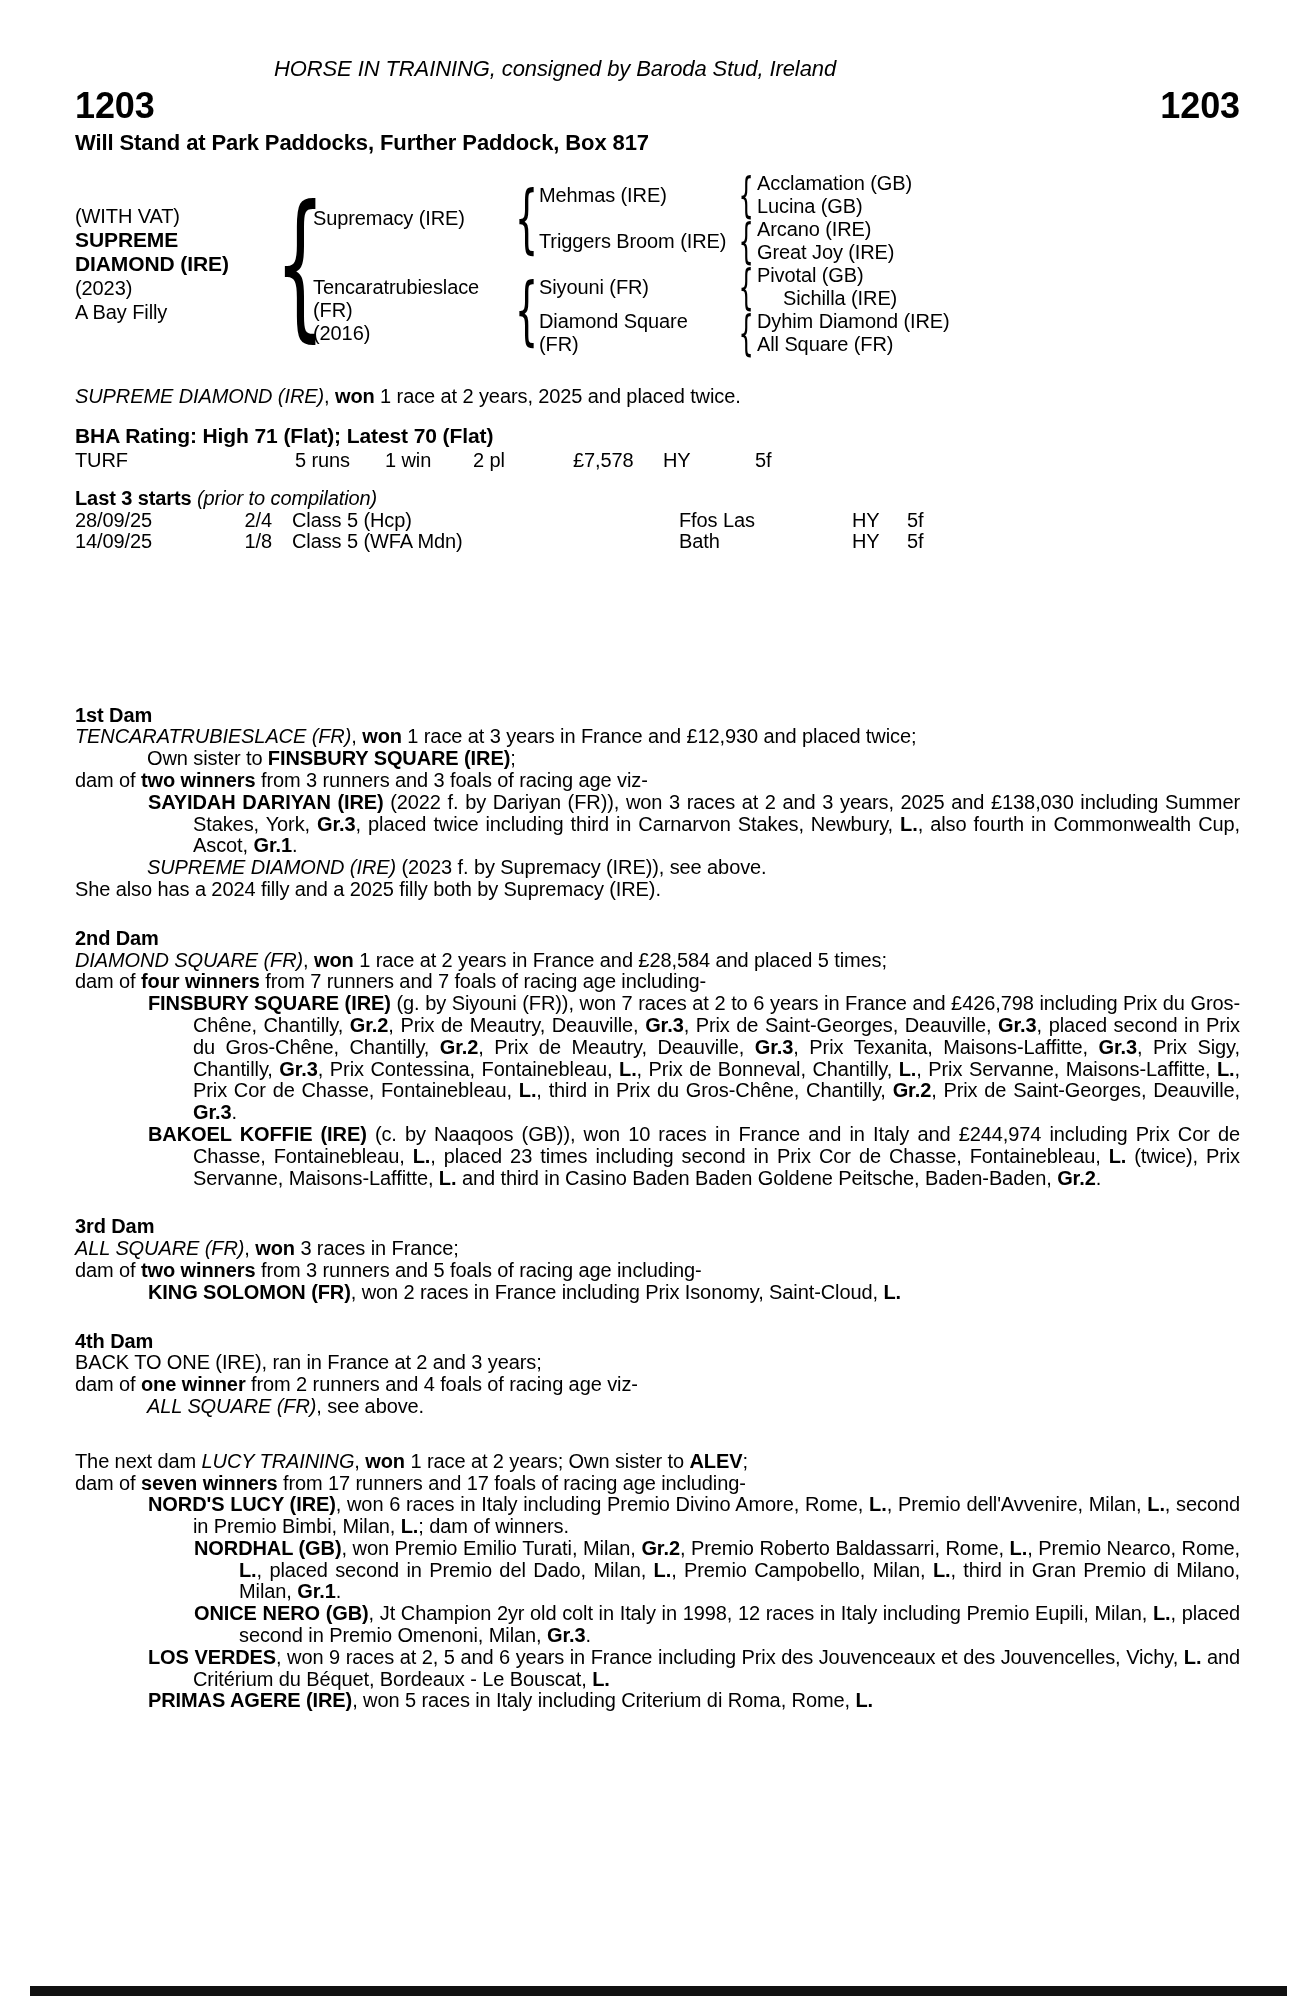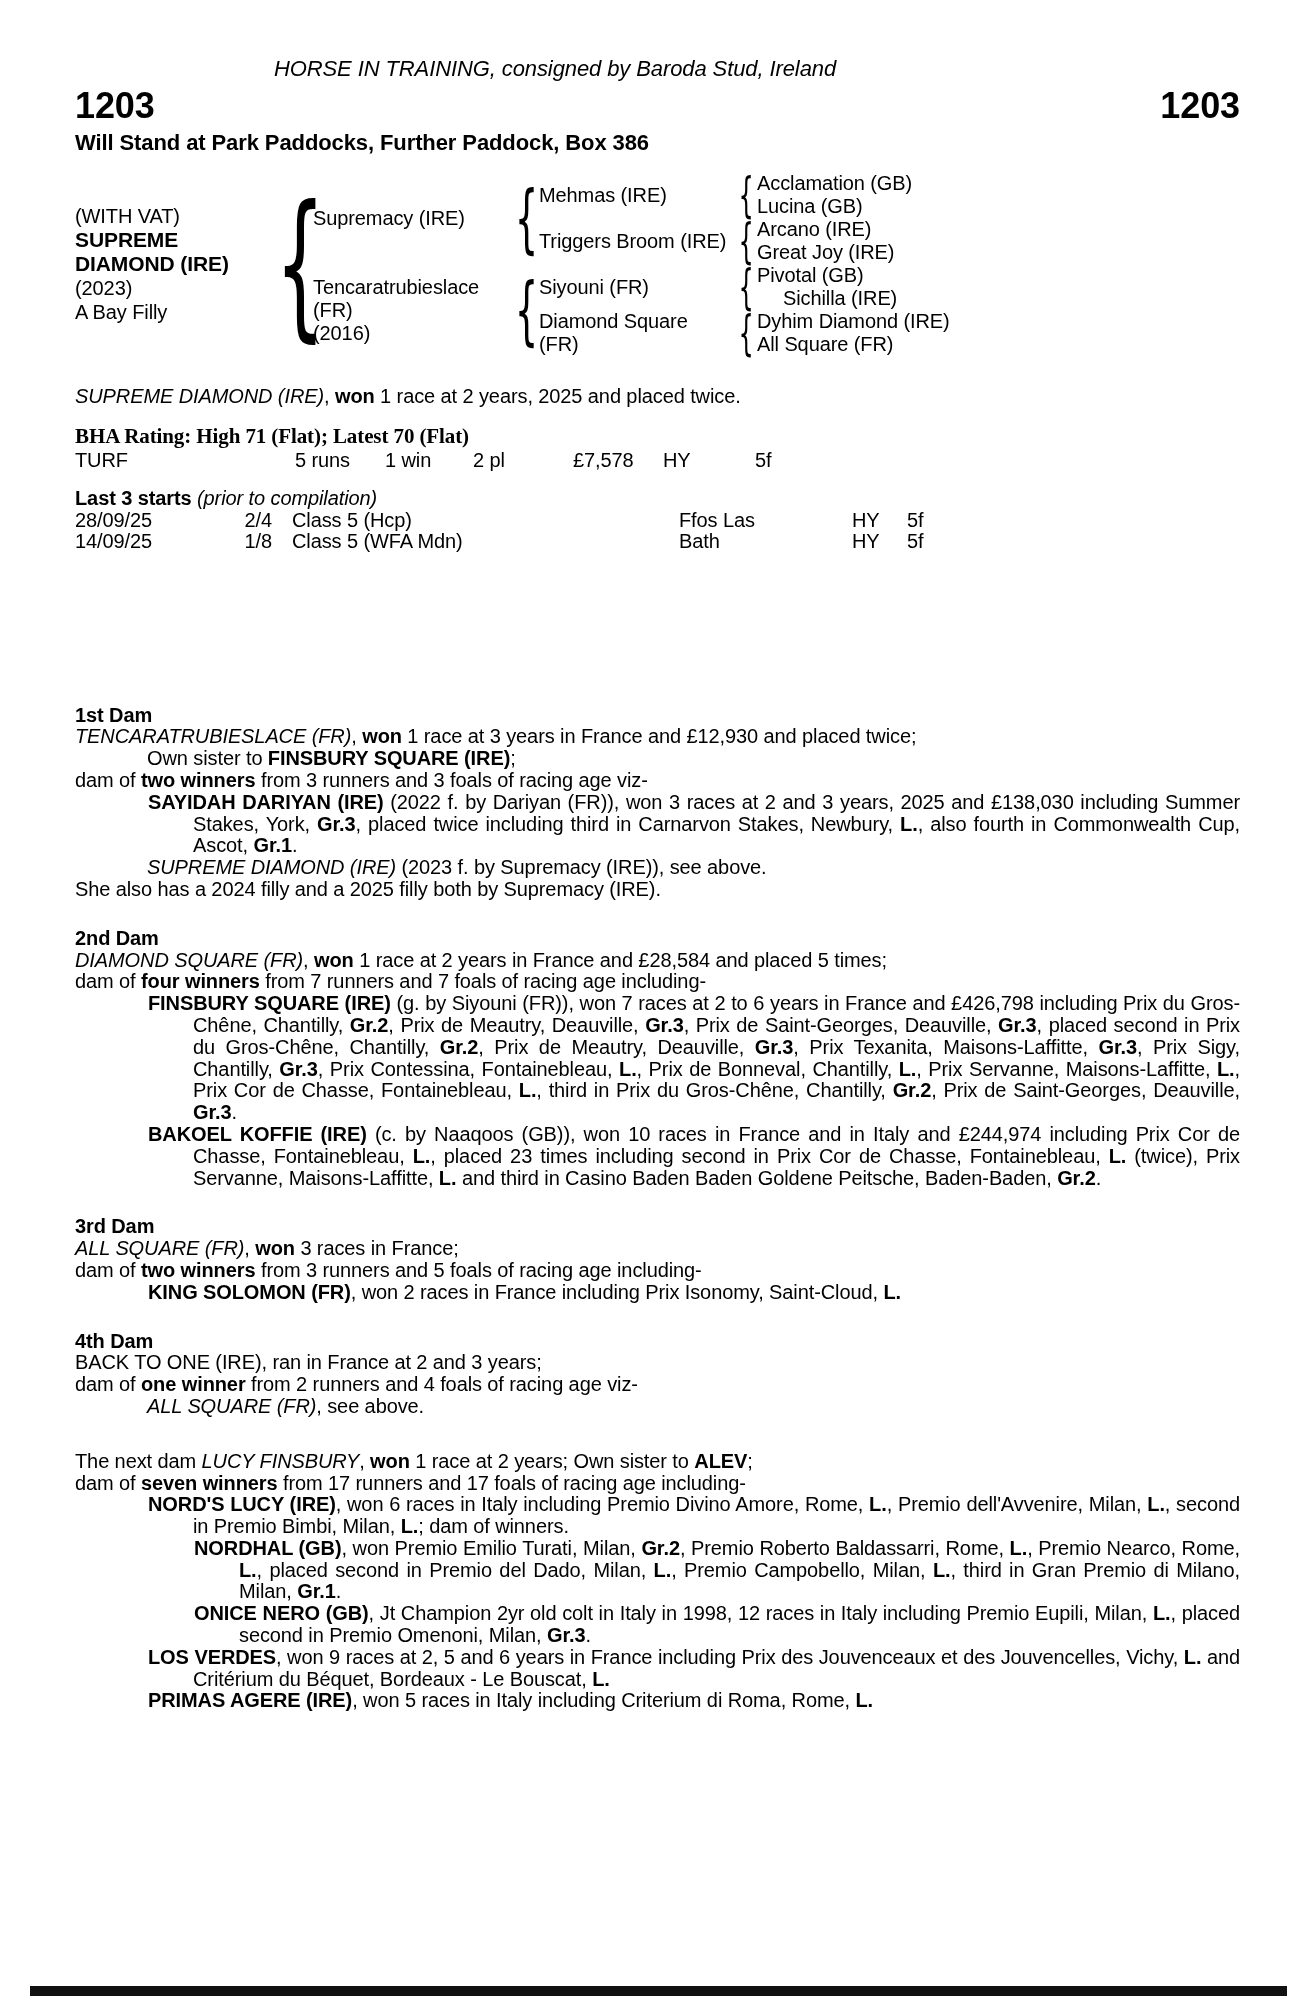--- a/index.html
+++ b/index.html
@@ -31,21 +31,21 @@
   .leaf7{grid-column:7;grid-row:7;}.leaf8{grid-column:7;grid-row:8;}
   .brc{display:flex;align-items:center;justify-content:center;line-height:1;overflow:visible;}
   .brc span{display:block;transform:scaleX(.5);font-weight:normal;font-family:"DejaVu Sans",sans-serif;}
   .brc.b1{grid-column:2;grid-row:1/9;}  .brc.b1 span{font-size:158px;}
   .brc.b2x{grid-column:4;grid-row:1/5;} .brc.b2y{grid-column:4;grid-row:5/9;} .brc.b2x span,.brc.b2y span{font-size:74px;}
   .brc.b3a{grid-column:6;grid-row:1/3;} .brc.b3b{grid-column:6;grid-row:3/5;}
   .brc.b3c{grid-column:6;grid-row:5/7;} .brc.b3d{grid-column:6;grid-row:7/9;}
   .brc.b3a span,.brc.b3b span,.brc.b3c span,.brc.b3d span{font-size:48px;}
   
   .race-summary{margin-top:30px;font-size:20px;line-height:22px;}
-  .bha{margin-top:16px;font-weight:bold;font-size:21px;line-height:24px;font-family:Liberation Serif, serif;}
+  .bha{margin-top:16px;font-weight:bold;font-size:21px;line-height:24px;}
   .turf-row{display:flex;font-size:20px;line-height:24px;}
   .turf-row .c1{width:220px;}.turf-row .c2{width:90px;}.turf-row .c3{width:88px;}
   .turf-row .c4{width:100px;}.turf-row .c5{width:90px;}.turf-row .c6{width:92px;}
   .starts-head{margin-top:16px;font-size:20px;line-height:22px;}
   .start-row{display:flex;font-size:20px;line-height:21.5px;}
   .start-row .d{width:107px;}.start-row .p{width:46px;text-align:right;margin-left:44px;}
   .start-row .r{width:387px;padding-left:20px;box-sizing:content-box;}
   .start-row .co{width:173px;}.start-row .g{width:55px;}
   
   .para{font-size:20px;line-height:21.8px;text-align:justify;}
@@ -65,21 +65,21 @@
 
 <div class="page">
 
   <div class="title-line">HORSE IN TRAINING, consigned by Baroda Stud, Ireland</div>
 
   <div class="lot-row">
     <div class="lot-num">1203</div>
     <div class="lot-num">1203</div>
   </div>
 
-  <div class="stand-line">Will Stand at Park Paddocks, Further Paddock, Box 386</div>
+  <div class="stand-line">Will Stand at Park Paddocks, Further Paddock, Box 817</div>
 
   <div class="ped">
     <div class="cell subject">
       <div>(WITH VAT)</div>
       <div class="bold">SUPREME</div>
       <div class="bold">DIAMOND (IRE)</div>
       <div>(2023)</div>
       <div>A Bay Filly</div>
     </div>
 
@@ -186,21 +186,21 @@
   <div class="para" data-ind="1h"><span class="s-b">FINSBURY SQUARE (IRE)</span><span> (g. by Siyouni (FR)), won 7 races at 2 to 6 years in France and £426,798 including Prix du Gros-Chêne, Chantilly, </span><span class="s-b">Gr.2</span><span>, Prix de Meautry, Deauville, </span><span class="s-b">Gr.3</span><span>, Prix de Saint-Georges, Deauville, </span><span class="s-b">Gr.3</span><span>, placed second in Prix du Gros-Chêne, Chantilly, </span><span class="s-b">Gr.2</span><span>, Prix de Meautry, Deauville, </span><span class="s-b">Gr.3</span><span>, Prix Texanita, Maisons-Laffitte, </span><span class="s-b">Gr.3</span><span>, Prix Sigy, Chantilly, </span><span class="s-b">Gr.3</span><span>, Prix Contessina, Fontainebleau, </span><span class="s-b">L.</span><span>, Prix de Bonneval, Chantilly, </span><span class="s-b">L.</span><span>, Prix Servanne, Maisons-Laffitte, </span><span class="s-b">L.</span><span>, Prix Cor de Chasse, Fontainebleau, </span><span class="s-b">L.</span><span>, third in Prix du Gros-Chêne, Chantilly, </span><span class="s-b">Gr.2</span><span>, Prix de Saint-Georges, Deauville, </span><span class="s-b">Gr.3</span><span>.</span></div>
   <div class="para" data-ind="1h"><span class="s-b">BAKOEL KOFFIE (IRE)</span><span> (c. by Naaqoos (GB)), won 10 races in France and in Italy and £244,974 including Prix Cor de Chasse, Fontainebleau, </span><span class="s-b">L.</span><span>, placed 23 times including second in Prix Cor de Chasse, Fontainebleau, </span><span class="s-b">L.</span><span> (twice), Prix Servanne, Maisons-Laffitte, </span><span class="s-b">L.</span><span> and third in Casino Baden Baden Goldene Peitsche, Baden-Baden, </span><span class="s-b">Gr.2</span><span>.</span></div>
   <div class="para" data-ind="h"><span class="s-b">3rd Dam</span></div>
   <div class="para" data-ind="0"><span class="s-i">ALL SQUARE (FR)</span><span>, </span><span class="s-b">won</span><span> 3 races in France;</span></div>
   <div class="para" data-ind="0"><span>dam of </span><span class="s-b">two winners</span><span> from 3 runners and 5 foals of racing age including-</span></div>
   <div class="para" data-ind="1h"><span class="s-b">KING SOLOMON (FR)</span><span>, won 2 races in France including Prix Isonomy, Saint-Cloud, </span><span class="s-b">L.</span></div>
   <div class="para" data-ind="h"><span class="s-b">4th Dam</span></div>
   <div class="para" data-ind="0"><span>BACK TO ONE (IRE), ran in France at 2 and 3 years;</span></div>
   <div class="para" data-ind="0"><span>dam of </span><span class="s-b">one winner</span><span> from 2 runners and 4 foals of racing age viz-</span></div>
   <div class="para" data-ind="1"><span class="s-i">ALL SQUARE (FR)</span><span>, see above.</span></div>
-  <div class="para" data-ind="0g"><span>The next dam </span><span class="s-i">LUCY FINSBURY</span><span>, </span><span class="s-b">won</span><span> 1 race at 2 years; Own sister to </span><span class="s-b">ALEV</span><span>;</span></div>
+  <div class="para" data-ind="0g"><span>The next dam </span><span class="s-i">LUCY TRAINING</span><span>, </span><span class="s-b">won</span><span> 1 race at 2 years; Own sister to </span><span class="s-b">ALEV</span><span>;</span></div>
   <div class="para" data-ind="0"><span>dam of </span><span class="s-b">seven winners</span><span> from 17 runners and 17 foals of racing age including-</span></div>
   <div class="para" data-ind="1h"><span class="s-b">NORD'S LUCY (IRE)</span><span>, won 6 races in Italy including Premio Divino Amore, Rome, </span><span class="s-b">L.</span><span>, Premio dell'Avvenire, Milan, </span><span class="s-b">L.</span><span>, second in Premio Bimbi, Milan, </span><span class="s-b">L.</span><span>; dam of winners.</span></div>
   <div class="para" data-ind="2h"><span class="s-b">NORDHAL (GB)</span><span>, won Premio Emilio Turati, Milan, </span><span class="s-b">Gr.2</span><span>, Premio Roberto Baldassarri, Rome, </span><span class="s-b">L.</span><span>, Premio Nearco, Rome, </span><span class="s-b">L.</span><span>, placed second in Premio del Dado, Milan, </span><span class="s-b">L.</span><span>, Premio Campobello, Milan, </span><span class="s-b">L.</span><span>, third in Gran Premio di Milano, Milan, </span><span class="s-b">Gr.1</span><span>.</span></div>
   <div class="para" data-ind="2h"><span class="s-b">ONICE NERO (GB)</span><span>, Jt Champion 2yr old colt in Italy in 1998, 12 races in Italy including Premio Eupili, Milan, </span><span class="s-b">L.</span><span>, placed second in Premio Omenoni, Milan, </span><span class="s-b">Gr.3</span><span>.</span></div>
   <div class="para" data-ind="1h"><span class="s-b">LOS VERDES</span><span>, won 9 races at 2, 5 and 6 years in France including Prix des Jouvenceaux et des Jouvencelles, Vichy, </span><span class="s-b">L.</span><span> and Critérium du Béquet, Bordeaux - Le Bouscat, </span><span class="s-b">L.</span></div>
   <div class="para" data-ind="1h"><span class="s-b">PRIMAS AGERE (IRE)</span><span>, won 5 races in Italy including Criterium di Roma, Rome, </span><span class="s-b">L.</span></div>
 
   <div class="edge-bar"></div>
 </div>
 

